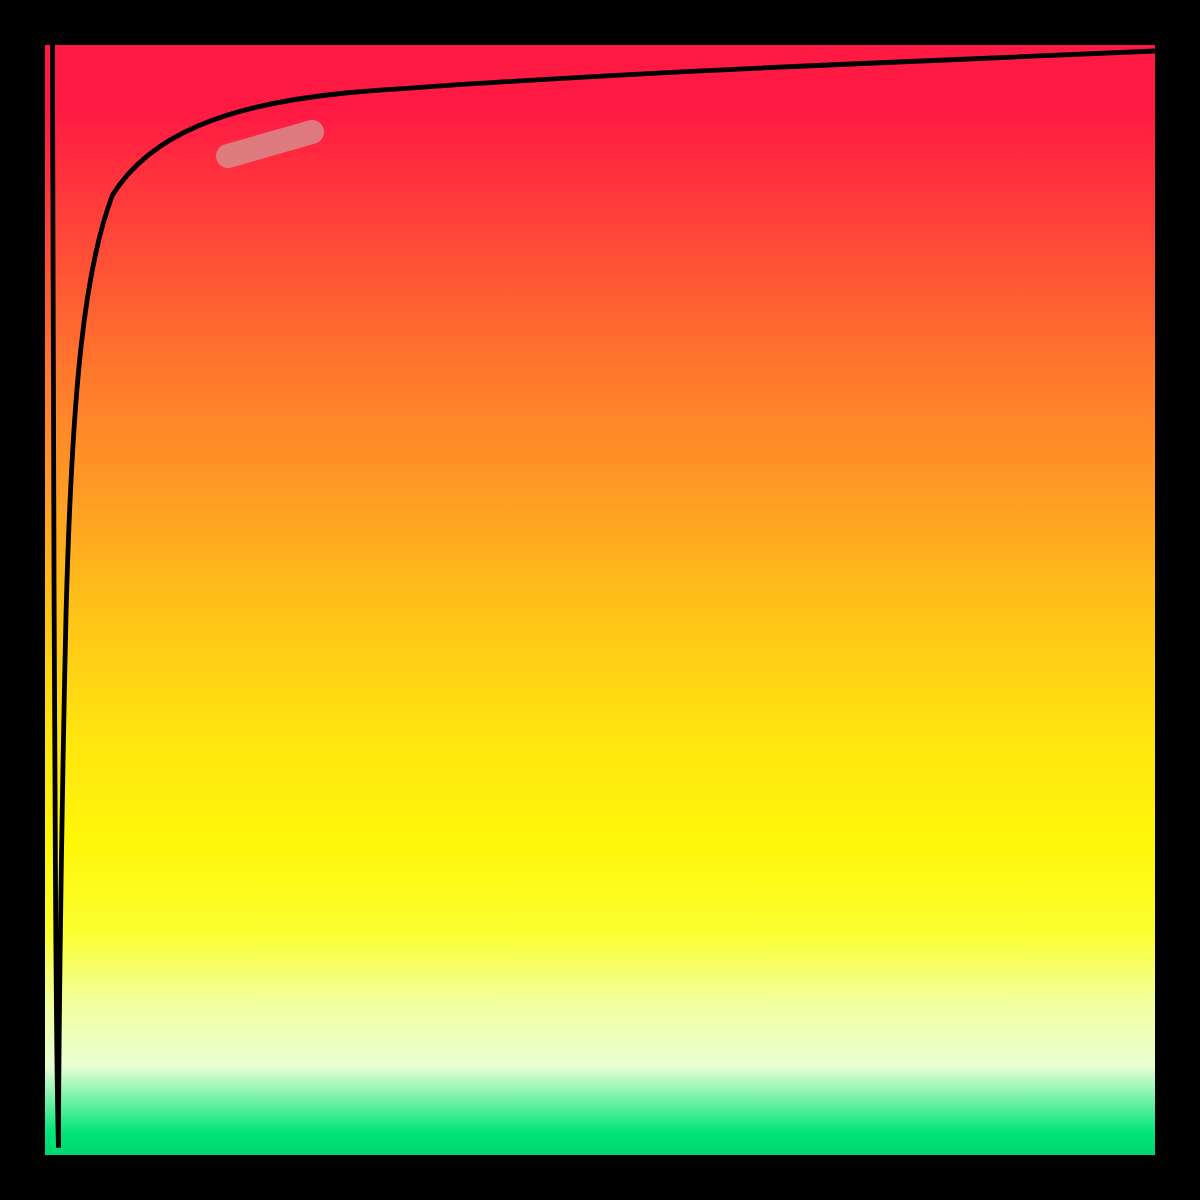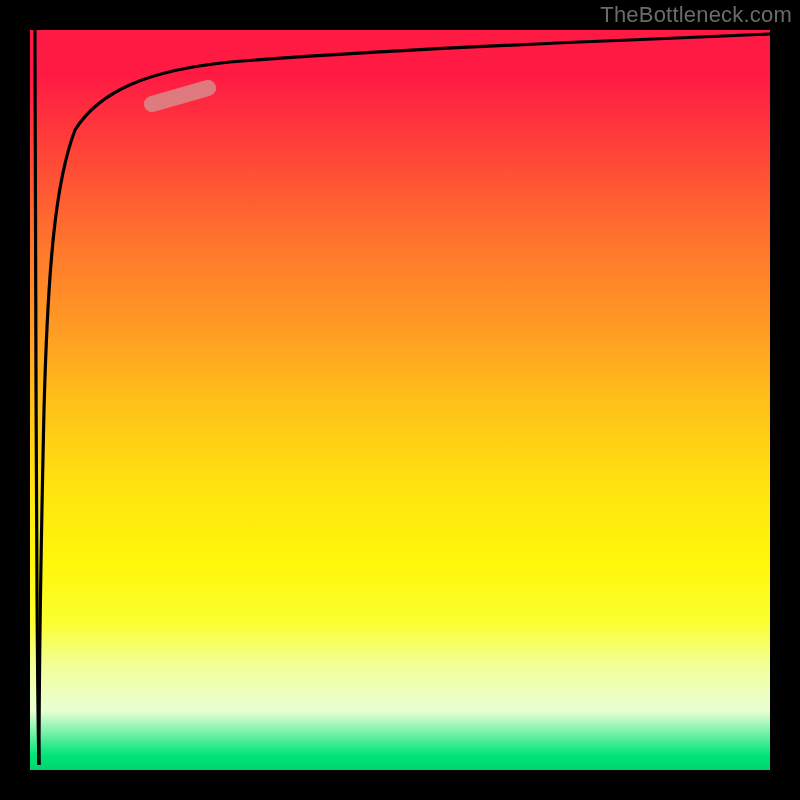--- a/index.html
+++ b/index.html
@@ -72,15 +72,14 @@
       <path d="M 9 735
                C 9 700, 10 560, 14 380
                C 18 230, 26 150, 45 100
                C 70 60, 120 40, 200 32
                C 300 24, 450 16, 600 10
                C 680 7, 740 4, 740 4" fill="none" stroke="#000" stroke-width="3.2"></path>
       <line x1="122" y1="74" x2="178" y2="58" stroke="#d98a8a" stroke-width="16" stroke-linecap="round" opacity="0.85"></line>
     </svg>
   </div>
 
-  <div class="watermark">TheBottleneck.com</div>
 
 </div>
 
 </body></html>

